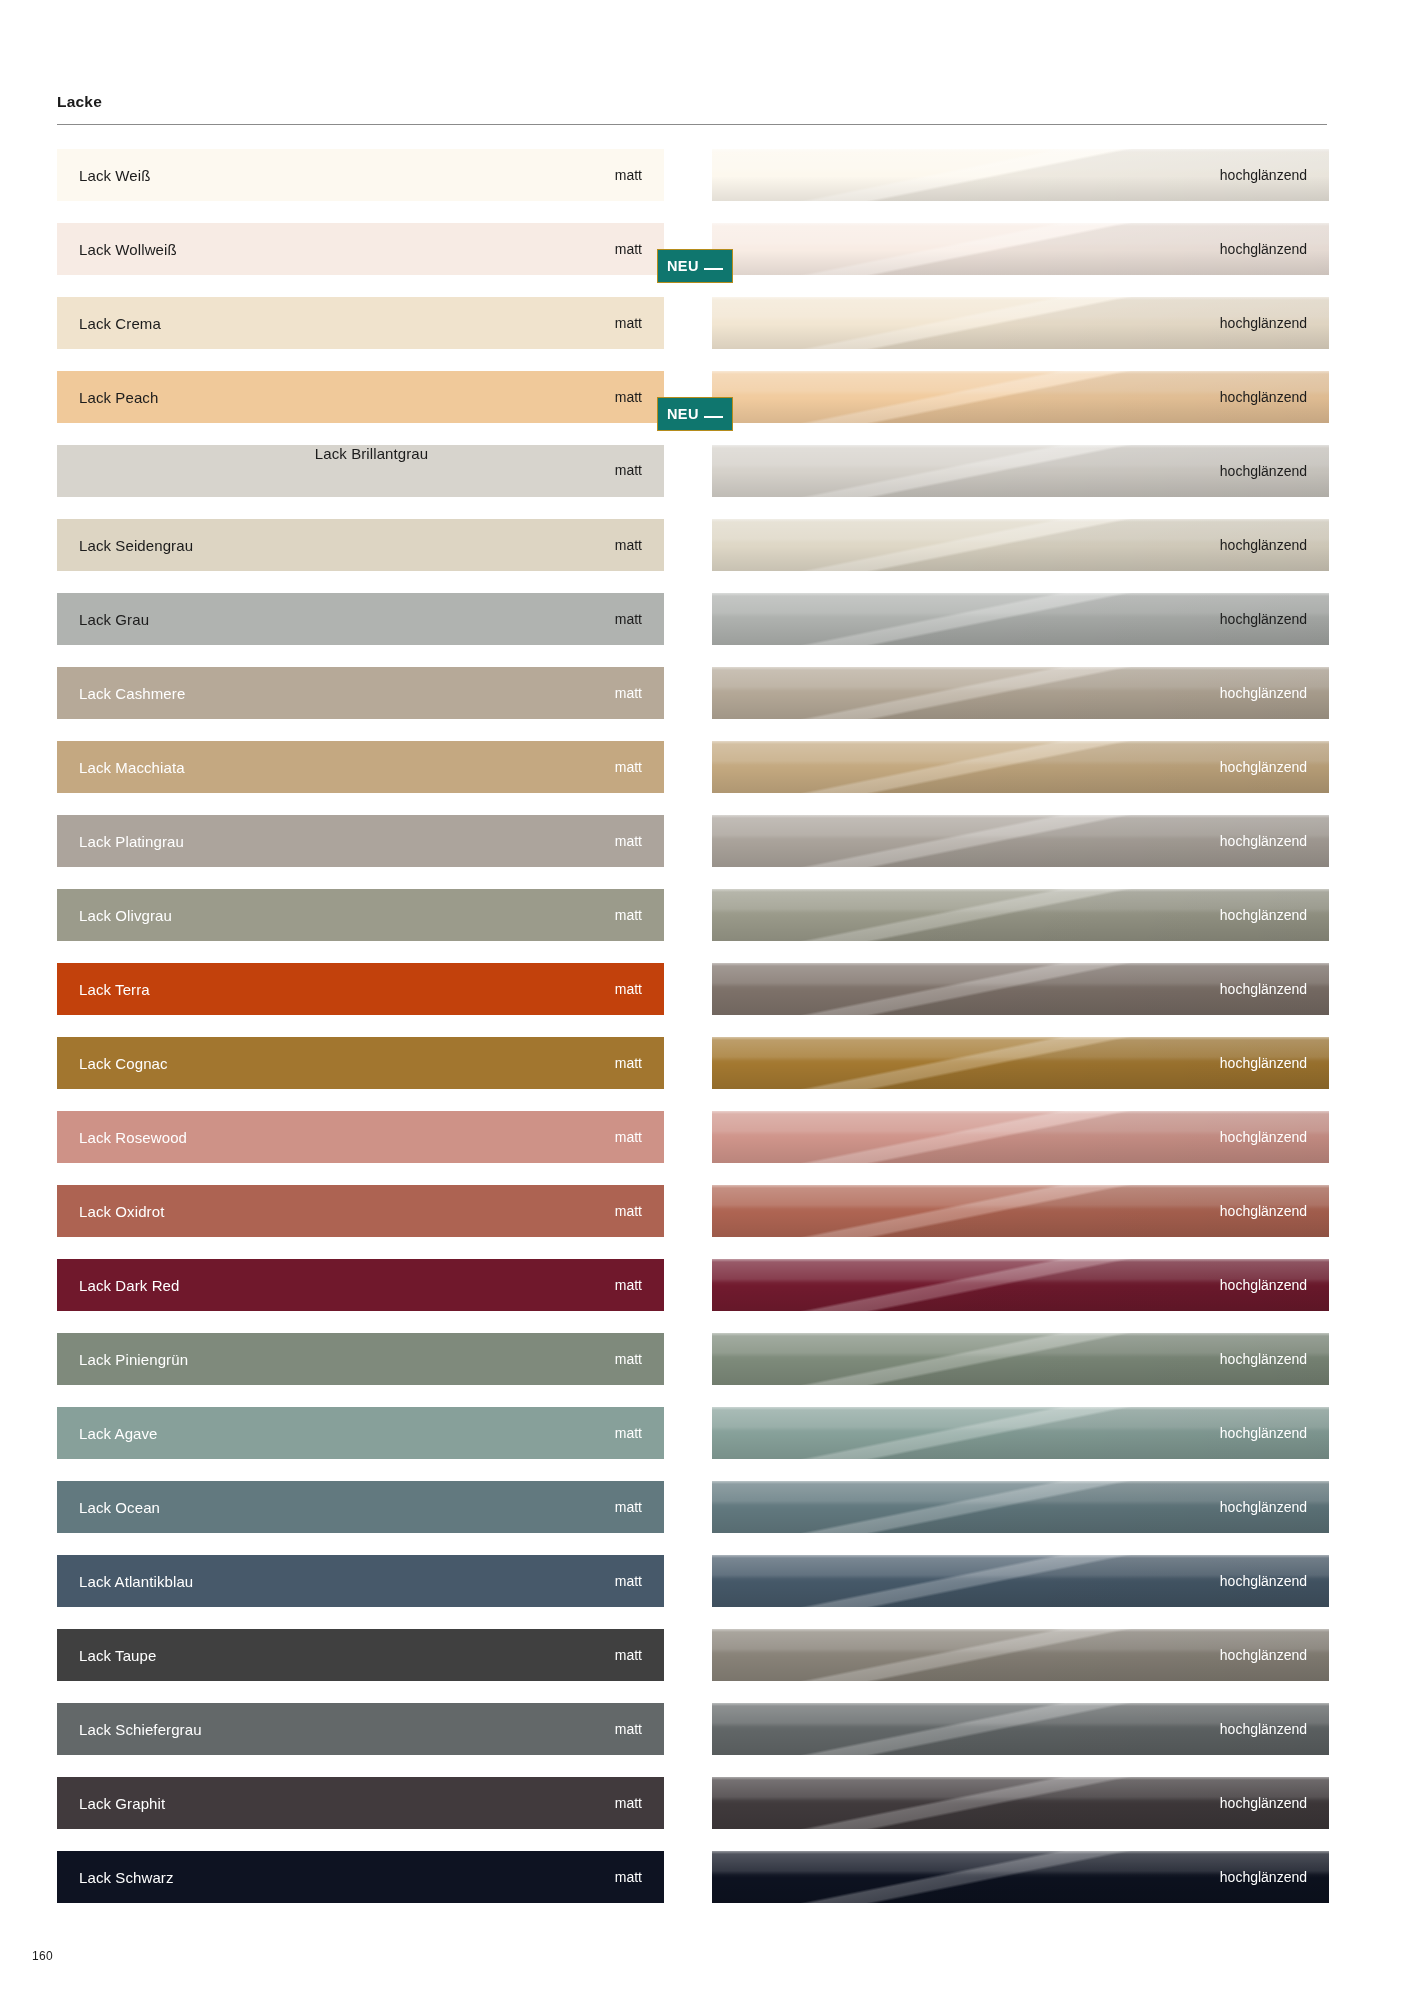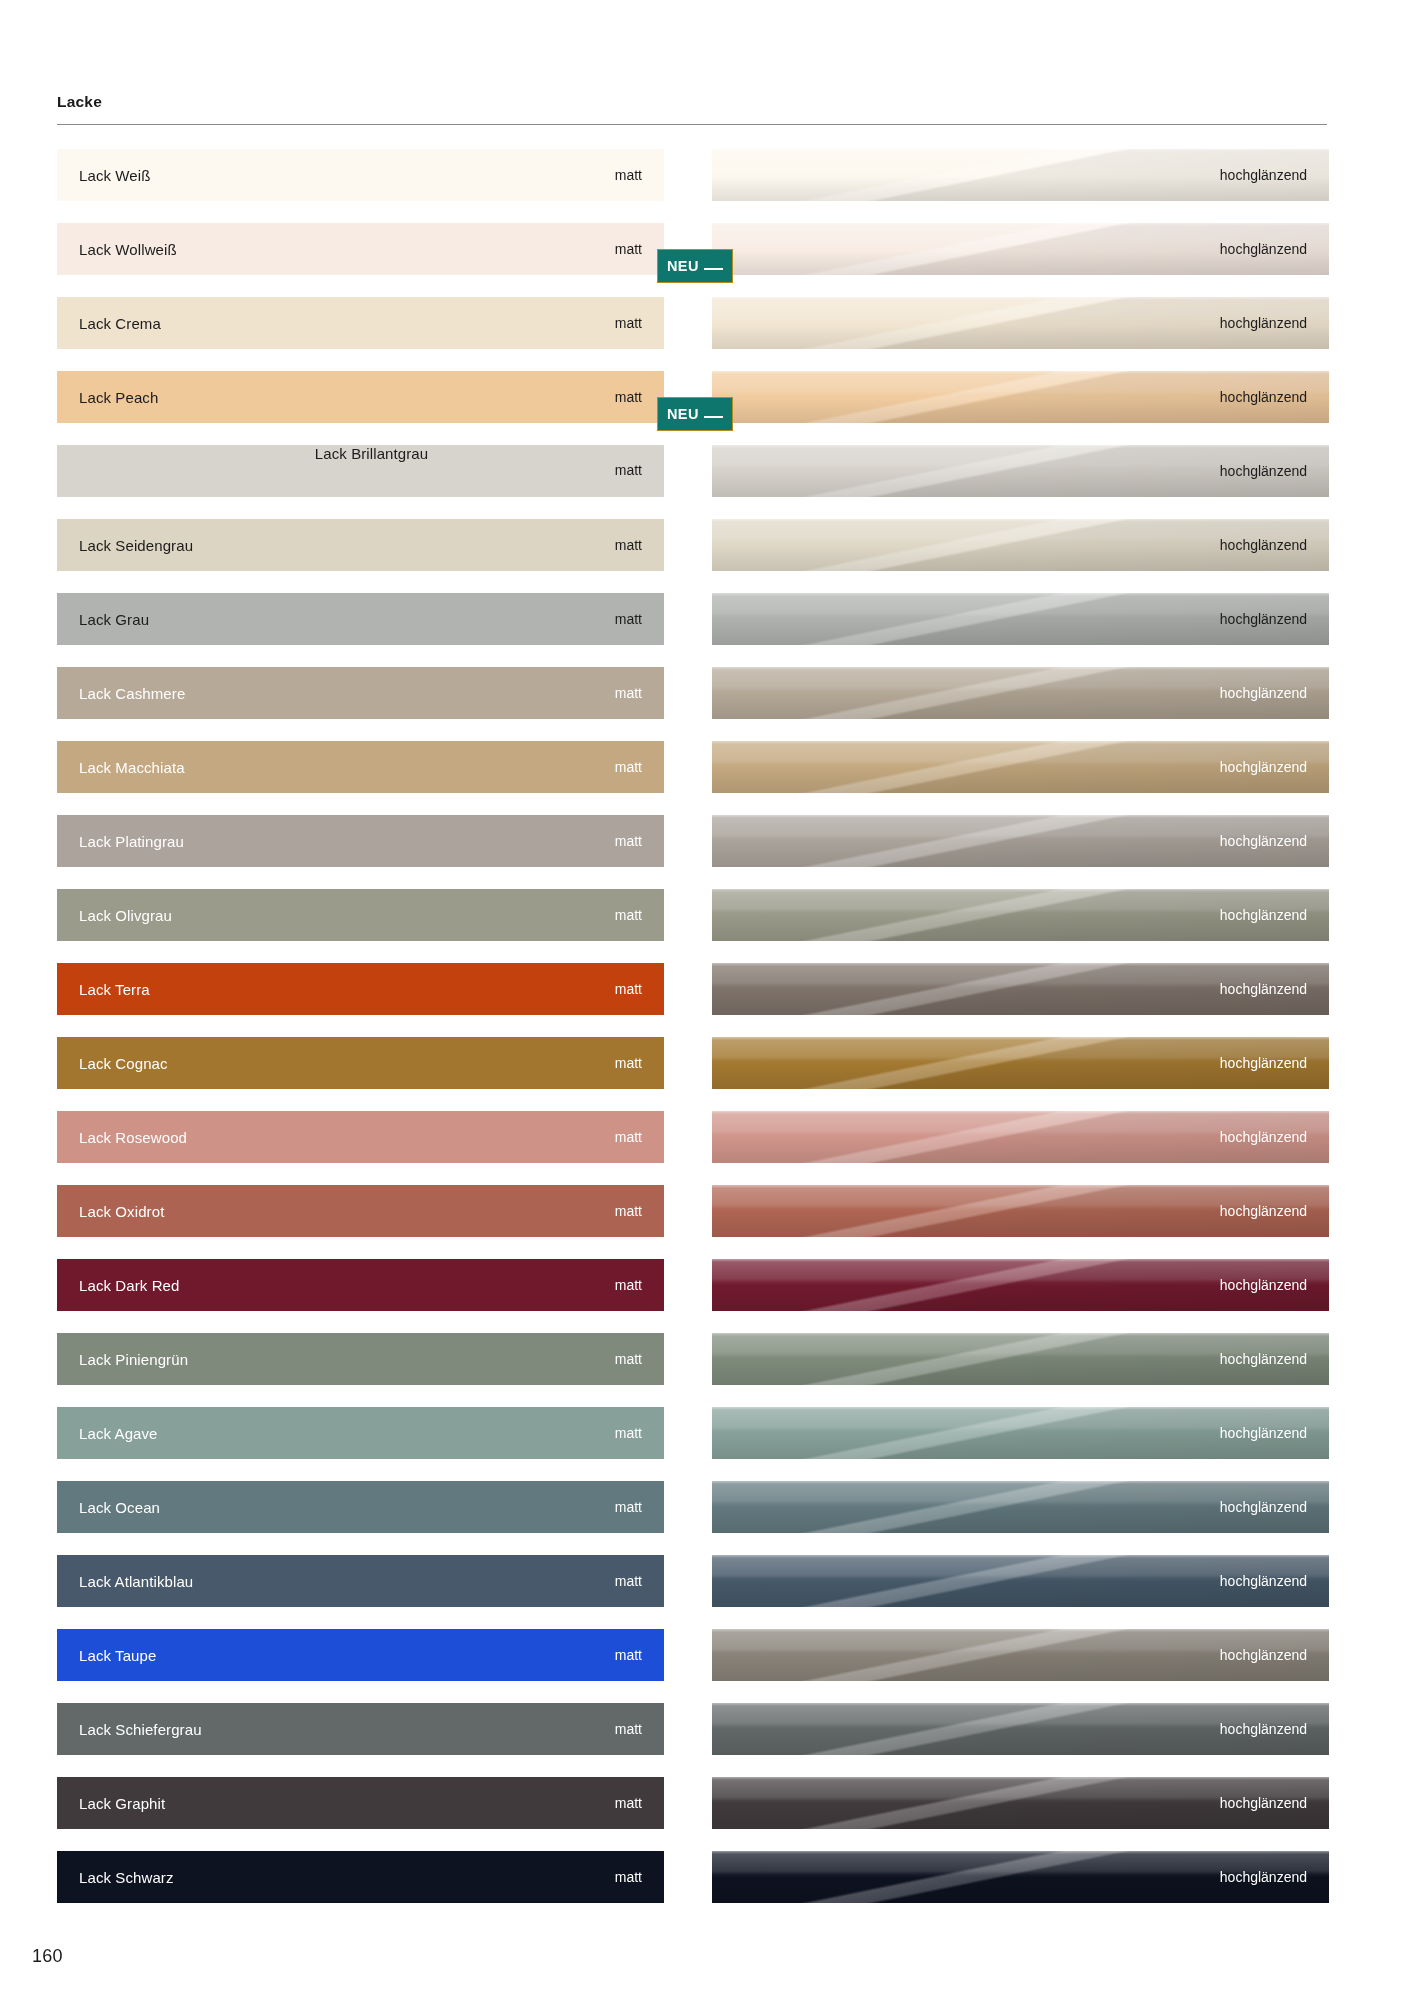--- a/index.html
+++ b/index.html
@@ -170,21 +170,21 @@
     margin-top: 5px;
   }
 
   
   .page-footer {
     position: absolute;
     left: 32px;
     top: 1946px;
   }
   .page-number {
-    font-size: 18px;
+    font-size: 12px;
     color: #1b1b1b;
     letter-spacing: 0.3px;
   }
 </style>
 </head>
 <body>
 
 <div class="page">
 
   <div class="page-header">
@@ -495,21 +495,21 @@
           <div class="gloss-sheen">
             <div class="band-top"></div>
             <div class="band-diag"></div>
             <div class="band-edge"></div>
           </div>
           <span class="swatch-label gloss-label-spacer txt-light">Lack Atlantikblau</span>
           <span class="swatch-finish txt-light">hochglänzend</span>
         </div>
       </div>
       <div class="swatch-row">
-        <div class="swatch swatch-matt" style="background: #1d4ed8;">
+        <div class="swatch swatch-matt" style="background: #404040;">
           <span class="swatch-label txt-light">Lack Taupe</span>
           <span class="swatch-finish txt-light">matt</span>
         </div>
         <div class="swatch swatch-gloss" style="background: rgb(136, 130, 120);">
           <div class="gloss-sheen">
             <div class="band-top"></div>
             <div class="band-diag"></div>
             <div class="band-edge"></div>
           </div>
           <span class="swatch-label gloss-label-spacer txt-light">Lack Taupe</span>

